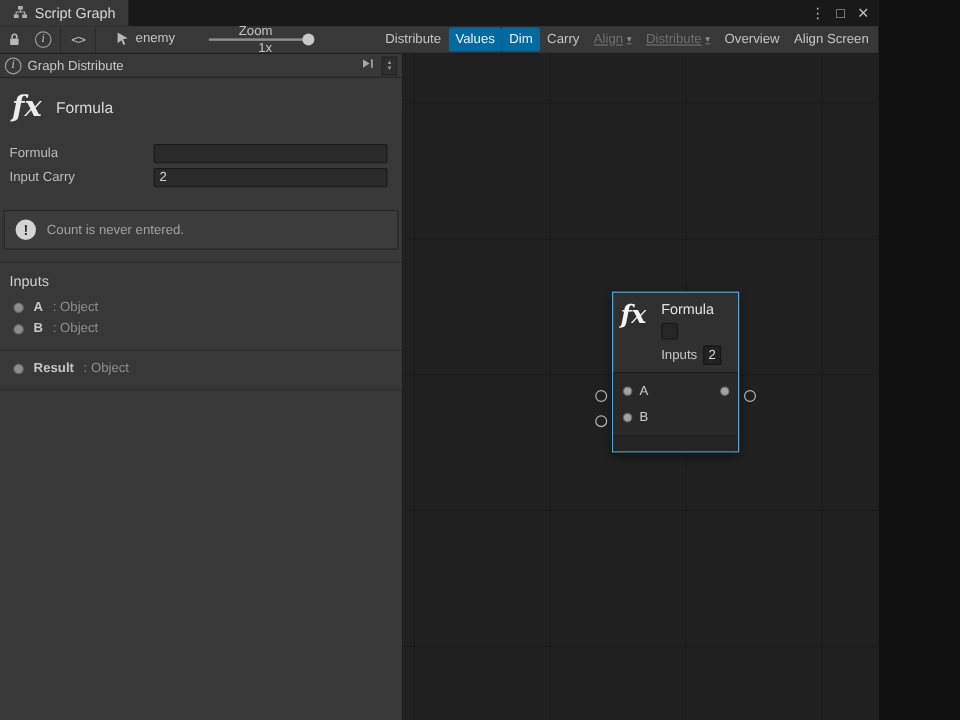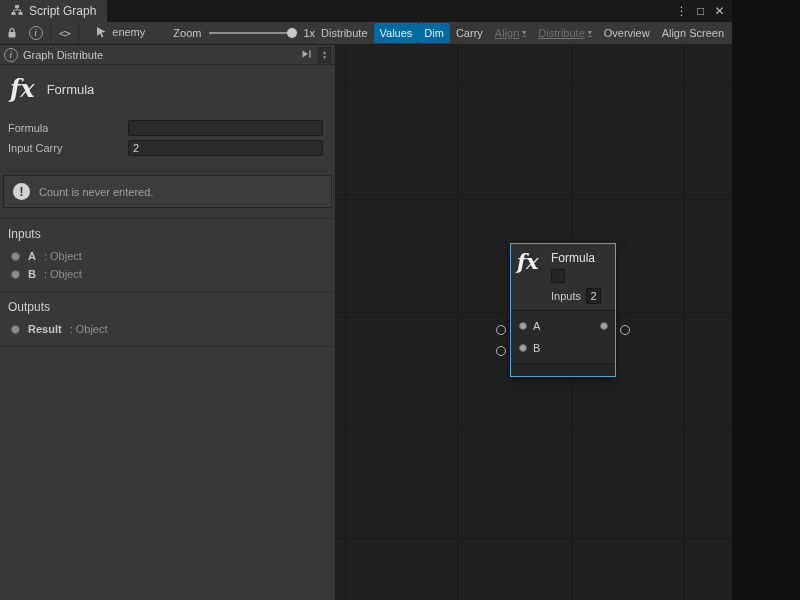--- a/index.html
+++ b/index.html
@@ -18,21 +18,21 @@
   
   .toolbar{height:22px;background:#383838;border-bottom:1px solid #1e1e1e;
     display:flex;align-items:center;color:#c4c4c4;}
   .tool-icon{width:24px;height:22px;display:flex;align-items:center;justify-content:center;}
   .tool-sep{width:1px;height:22px;background:#2c2c2c;margin:0 2px;}
   .circle-i{width:12px;height:12px;border-radius:50%;border:1px solid #9a9a9a;
     display:flex;align-items:center;justify-content:center;font-size:9px;
     font-style:italic;font-family:"DejaVu Serif",serif;color:#c0c0c0;}
   .code-glyph{font-family:"DejaVu Sans Mono",monospace;font-size:11px;color:#b8b8b8;letter-spacing:-1px;}
   .graph-ref{display:flex;align-items:flex-start;gap:5px;margin-left:14px;}
-  .zoom-wrap{display:flex;align-items:center;margin-left:28px;}
+  .zoom-wrap{display:flex;align-items:center;margin-left:28px;flex-direction:column;}
   .zoom-label{margin-right:8px;}
   .zoom-track{width:86px;height:2px;background:#8f8f8f;position:relative;}
   .zoom-handle{width:10px;height:10px;border-radius:50%;background:#c8c8c8;
     position:absolute;right:-2px;top:-4px;}
   .zoom-value{margin-left:8px;}
   .tb-buttons{margin-left:auto;display:flex;align-items:center;height:22px;padding-right:2px;}
   .tb-btn{padding:0 6px;height:20px;line-height:20px;border-radius:2px;white-space:nowrap;
     display:flex;align-items:center;gap:3px;}
   .tb-btn.selected{background:#0369a1;color:#efefef;text-align:right;}
   .tb-btn.disabled{color:#6f6f6f;text-decoration:underline;}
@@ -228,21 +228,20 @@
           <span class="port-type">: Object</span>
         </div>
         <div class="port-row">
           <span class="port-dot"></span>
           <span class="port-name">B</span>
           <span class="port-type">: Object</span>
         </div>
       </div>
 
       <div class="insp-section last">
-        <div class="section-header">Outputs</div>
         <div class="port-row">
           <span class="port-dot"></span>
           <span class="port-name">Result</span>
           <span class="port-type">: Object</span>
         </div>
       </div>
     </div>
 
     <div class="canvas">
 

